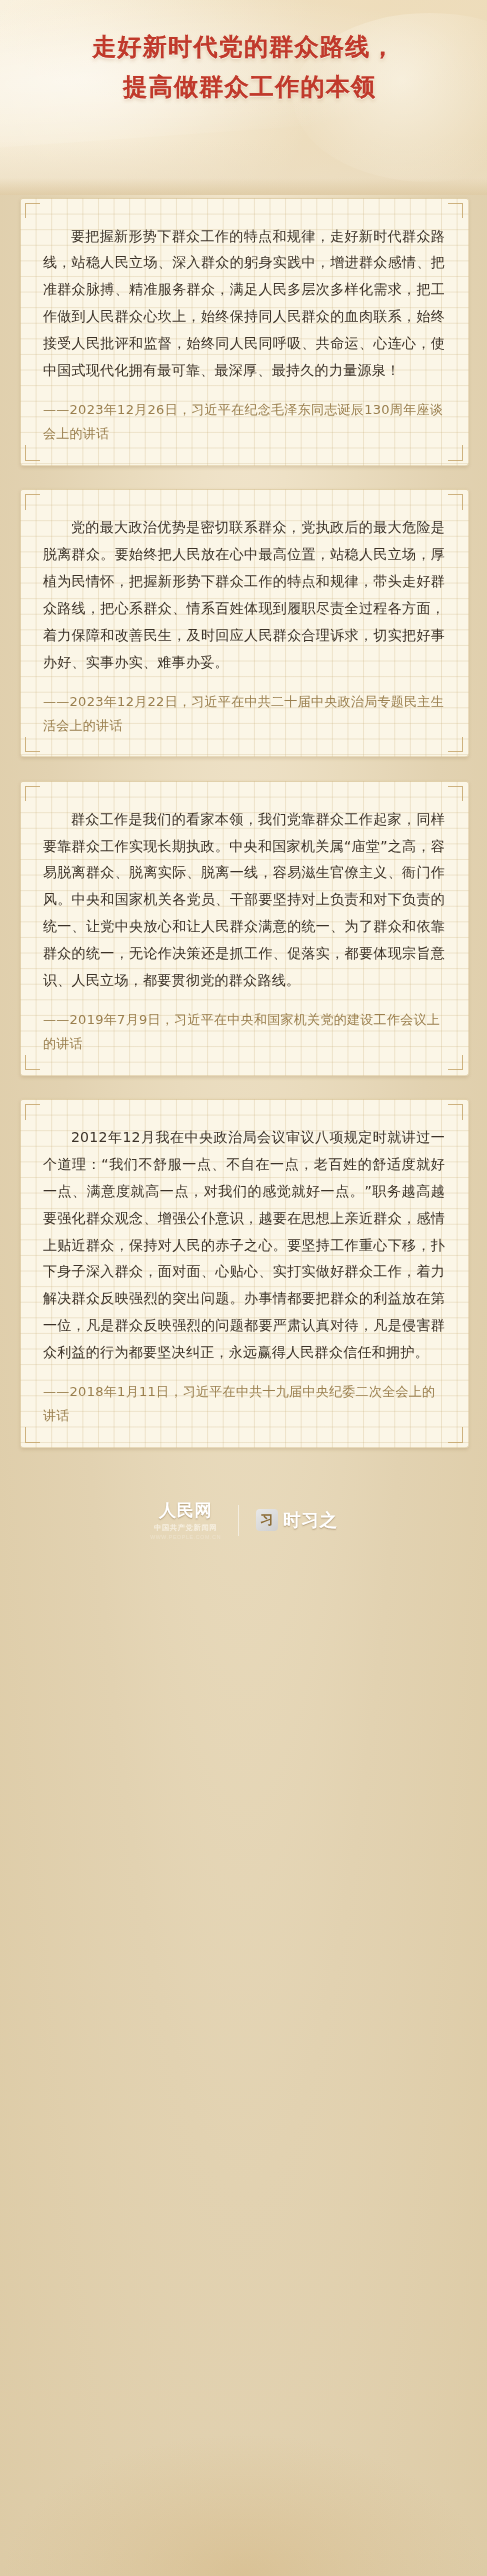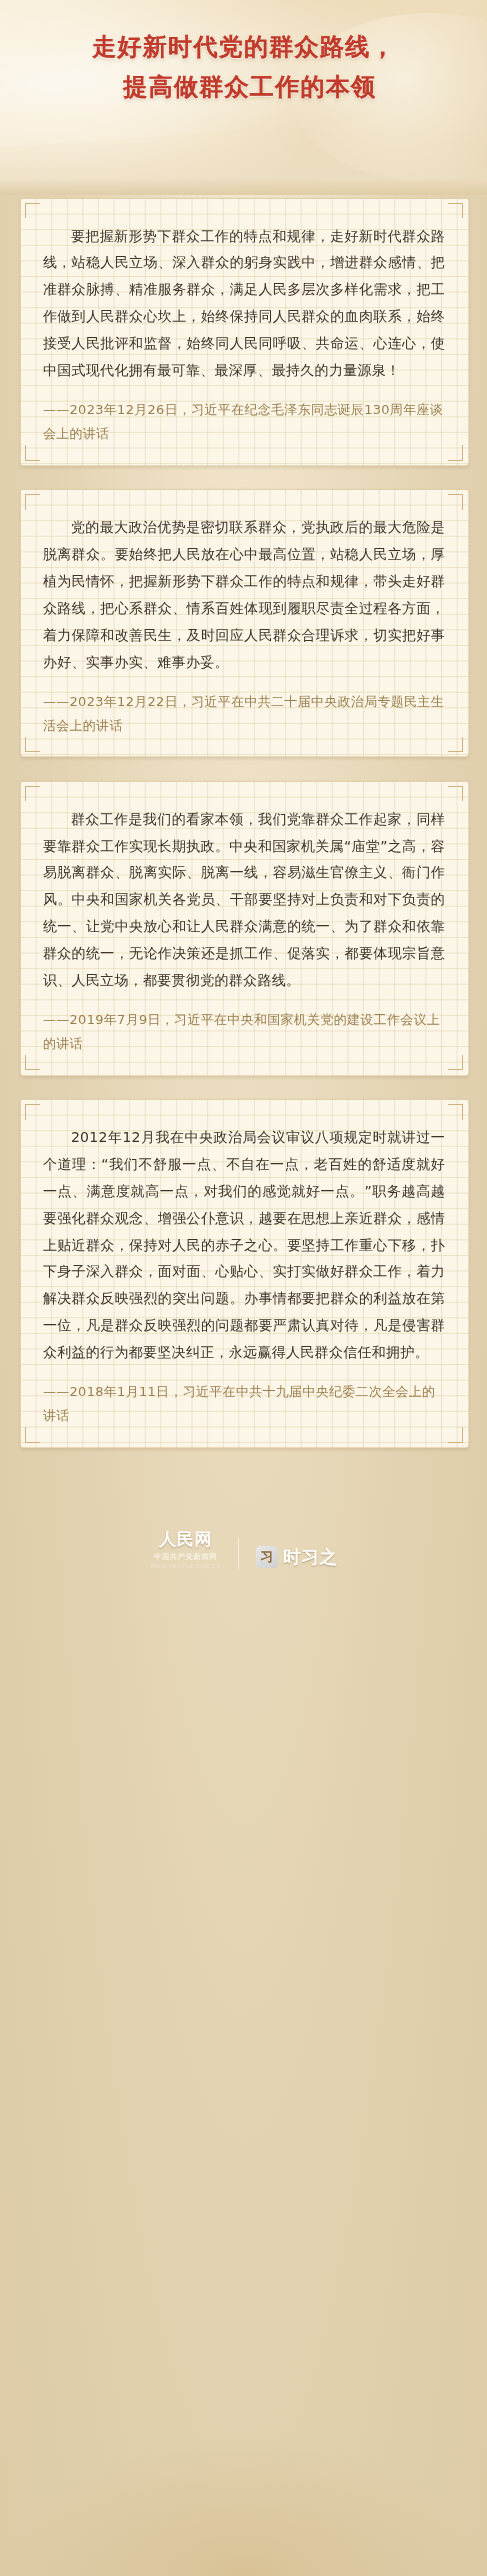--- a/index.html
+++ b/index.html
@@ -141,21 +141,21 @@
     letter-spacing: 0.3px;
     white-space: pre-wrap;
   }
 
   
   .footer {
     position: relative;
     height: 98px;
     margin-top: 6.5px;
     display: flex;
-    align-items: flex-end;
+    align-items: center;
     justify-content: center;
     gap: 17px;
   }
   .footer-logo {
     display: flex;
     flex-direction: column;
     align-items: center;
     line-height: 1.25;
   }
   .footer-logo .main {

